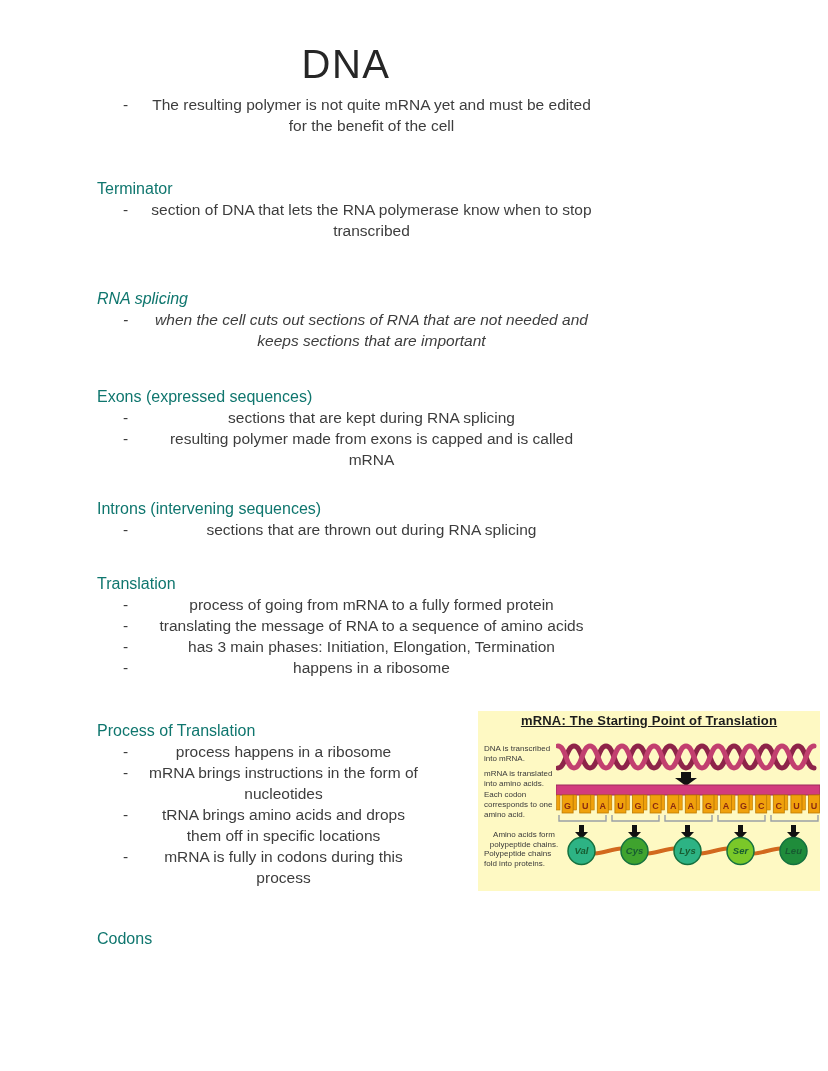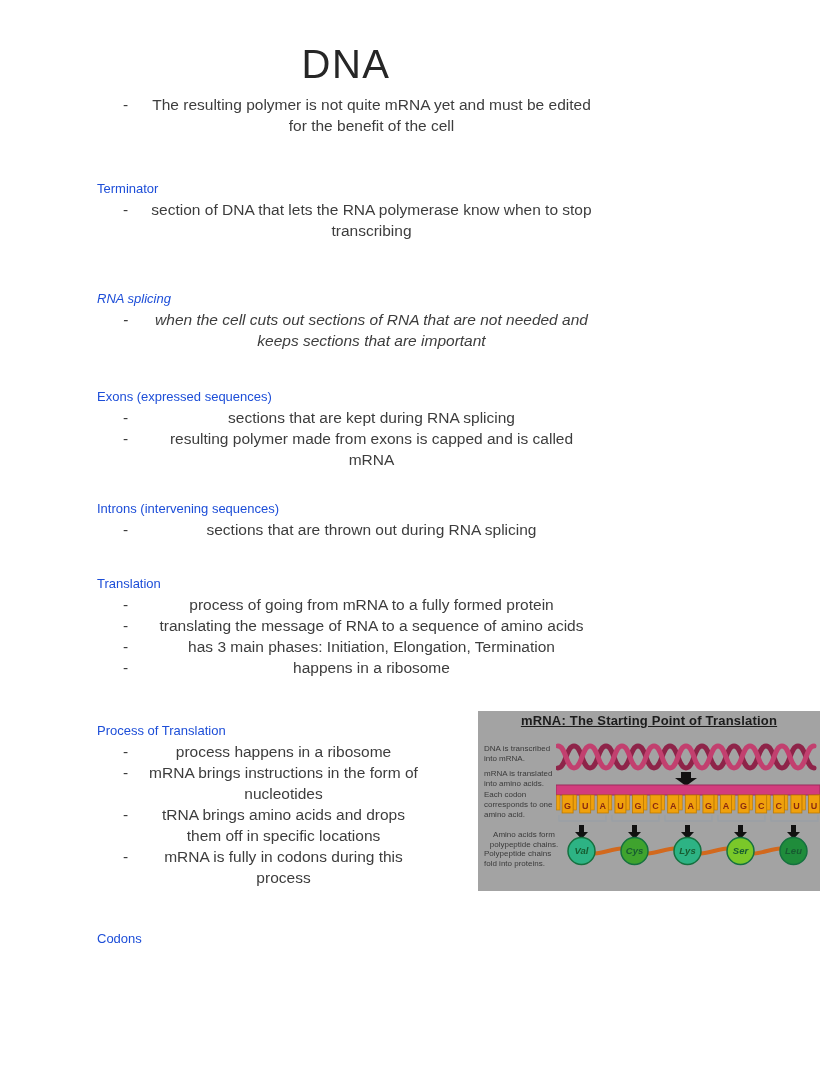--- a/index.html
+++ b/index.html
@@ -15,21 +15,21 @@
 
   .doc-title {
     position: absolute; top: 42px; left: 0; width: 692px;
     text-align: center;
     font-size: 40px; font-weight: 400; letter-spacing: 1.5px;
     color: #262626;
   }
 
   .section { position: absolute; left: 97px; width: 710px; }
   .section-heading {
-    font-size: 13px; line-height: 21px; color: #1d4ed8;
+    font-size: 16px; line-height: 21px; color: #0f766e;
   }
   .bullets { max-width: 500px; text-align: center; }
   .bullet {
     position: relative;
     padding-left: 49px;
     font-size: 15.5px; line-height: 21px; color: #3d3d3d;
   }
   .bullet::before {
     content: "-";
     position: absolute; left: 26px; top: 0;
@@ -44,21 +44,21 @@
   #sec3 { top: 386px; }
   #sec4 { top: 490px; margin-top: 8px; }
   #sec5 { top: 573px; }
   #sec6 { top: 720px; }
   #sec7 { top: 928px; }
 
   
   .figure {
     position: absolute; left: 478px; top: 711px;
     width: 342px; height: 180px;
-    background: #a3a3a3;
+    background: #fef9c3;
   }
   .figure-title {
     position: absolute; top: 2px; left: 0; width: 342px;
     text-align: center;
     font-size: 13px; font-weight: 700; color: #1c1c1c;
     text-decoration: underline;
     letter-spacing: 0.2px;
   }
   .side-label {
     position: absolute; left: 6px; width: 80px;
@@ -88,21 +88,21 @@
 
   <div class="section" id="sec0">
     <div class="bullets">
       <div class="bullet">The resulting polymer is not quite mRNA yet and must be edited for the benefit of the cell</div>
     </div>
   </div>
 
   <div class="section" id="sec1">
     <div class="section-heading">Terminator</div>
     <div class="bullets">
-      <div class="bullet">section of DNA that lets the RNA polymerase know when to stop transcribing</div>
+      <div class="bullet">section of DNA that lets the RNA polymerase know when to stop transcribed</div>
     </div>
   </div>
 
   <div class="section" id="sec2">
     <div class="section-heading">RNA splicing</div>
     <div class="bullets">
       <div class="bullet">when the cell cuts out sections of RNA that are not needed and keeps sections that are important</div>
     </div>
   </div>
 

